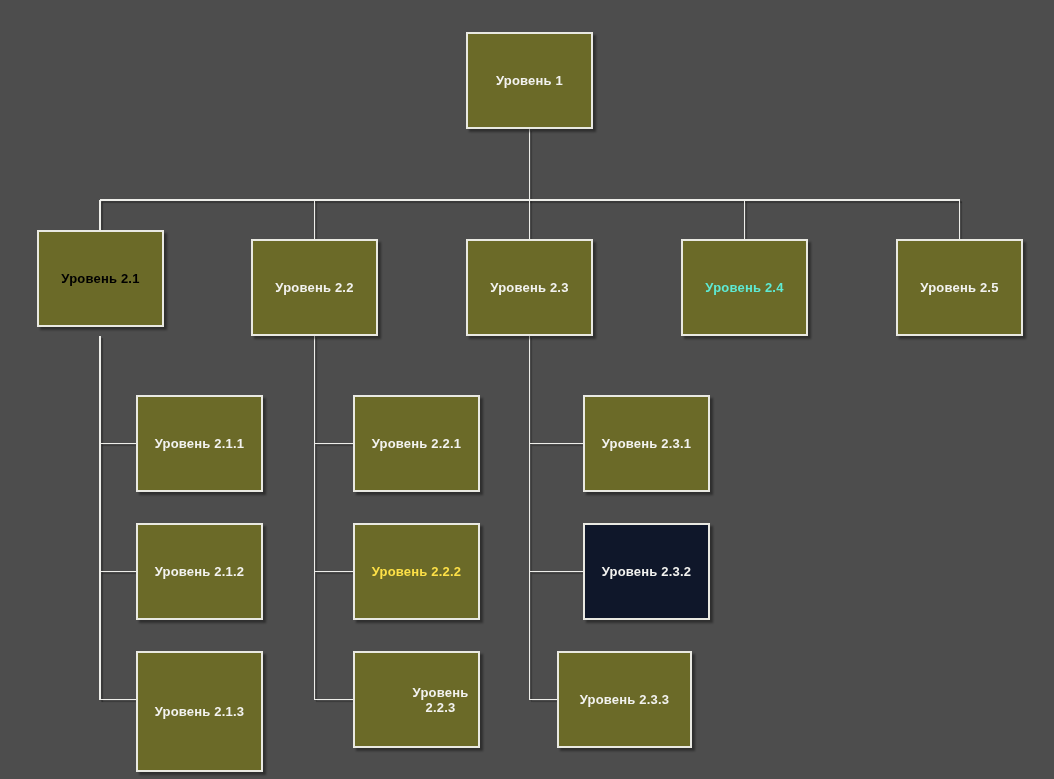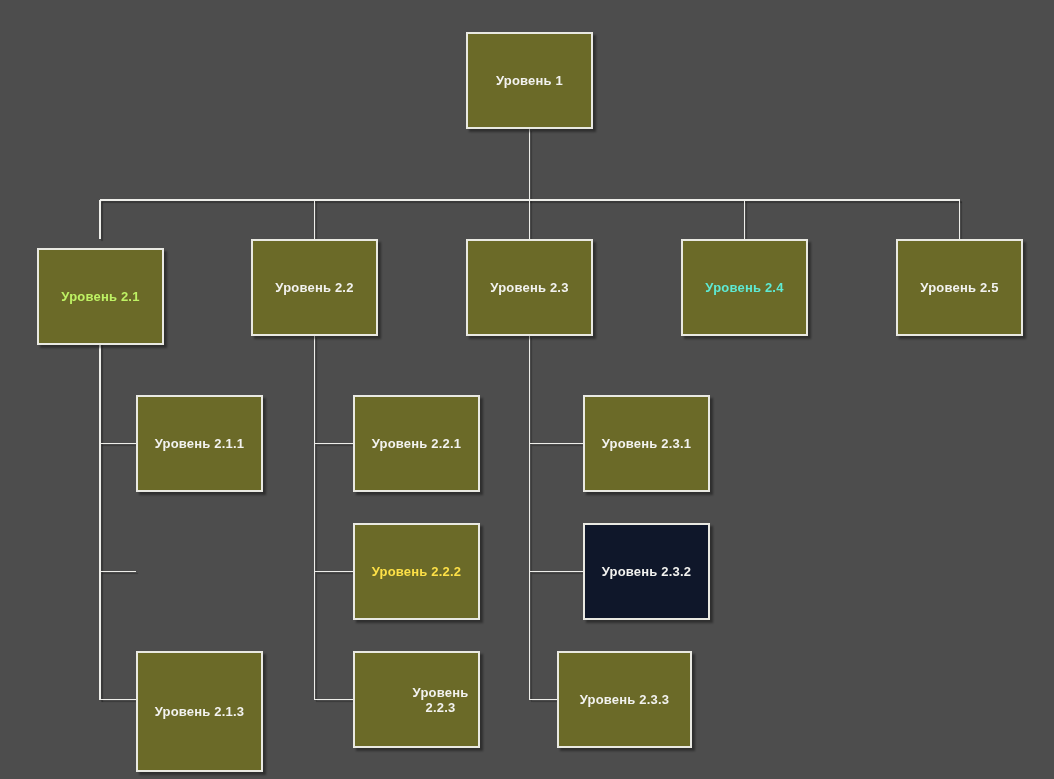--- a/index.html
+++ b/index.html
@@ -56,37 +56,40 @@
     <div class="connector" style="left: 100px; top: 698.75px; width: 36px; height: 1.5px; background: rgb(238, 238, 234);"></div>
     <div class="connector" style="left: 314.5px; top: 442.75px; width: 38.5px; height: 1.5px; background: rgb(238, 238, 234);"></div>
     <div class="connector" style="left: 314.5px; top: 570.75px; width: 38.5px; height: 1.5px; background: rgb(238, 238, 234);"></div>
     <div class="connector" style="left: 314.5px; top: 698.75px; width: 38.5px; height: 1.5px; background: rgb(238, 238, 234);"></div>
     <div class="connector" style="left: 529.5px; top: 442.75px; width: 53.5px; height: 1.5px; background: rgb(238, 238, 234);"></div>
     <div class="connector" style="left: 529.5px; top: 570.75px; width: 53.5px; height: 1.5px; background: rgb(238, 238, 234);"></div>
     <div class="connector" style="left: 529.5px; top: 698.75px; width: 53.5px; height: 1.5px; background: rgb(238, 238, 234);"></div>
     <div class="node" style="left: 466px; top: 32px; width: 127px; height: 97px; background: rgb(107, 106, 40); border-color: rgb(233, 233, 226); color: rgb(242, 242, 239);">
       <span>Уровень 1</span>
     </div>
-    <div class="node" style="left: 37px; top: 248px; width: 127px; height: 97px; background: rgb(107, 106, 40); border-color: rgb(233, 233, 226); color: #bef264;">
+    <div class="node" style="left: 37px; top: 230px; width: 127px; height: 97px; background: rgb(107, 106, 40); border-color: rgb(233, 233, 226); color: #000000;">
       <span>Уровень 2.1</span>
     </div>
     <div class="node" style="left: 251px; top: 239px; width: 127px; height: 97px; background: rgb(107, 106, 40); border-color: rgb(233, 233, 226); color: rgb(242, 242, 239);">
       <span>Уровень 2.2</span>
     </div>
     <div class="node" style="left: 466px; top: 239px; width: 127px; height: 97px; background: rgb(107, 106, 40); border-color: rgb(233, 233, 226); color: rgb(242, 242, 239);">
       <span>Уровень 2.3</span>
     </div>
     <div class="node" style="left: 681px; top: 239px; width: 127px; height: 97px; background: rgb(107, 106, 40); border-color: rgb(233, 233, 226); color: #5eead4;">
       <span>Уровень 2.4</span>
     </div>
     <div class="node" style="left: 896px; top: 239px; width: 127px; height: 97px; background: rgb(107, 106, 40); border-color: rgb(233, 233, 226); color: rgb(242, 242, 239); align-items: center;">
       <span>Уровень 2.5</span>
     </div>
     <div class="node" style="left: 136px; top: 395px; width: 127px; height: 97px; background: rgb(107, 106, 40); border-color: rgb(233, 233, 226); color: rgb(242, 242, 239);">
       <span>Уровень 2.1.1</span>
+    </div>
+    <div class="node" style="left: 136px; top: 523px; width: 127px; height: 97px; background: rgb(107, 106, 40); border-color: rgb(233, 233, 226); color: rgb(242, 242, 239);">
+      <span>Уровень 2.1.2</span>
     </div>
     <div class="node" style="left: 136px; top: 651px; width: 127px; height: 121px; background: rgb(107, 106, 40); border-color: rgb(233, 233, 226); color: rgb(242, 242, 239);">
       <span>Уровень 2.1.3</span>
     </div>
     <div class="node" style="left: 353px; top: 395px; width: 127px; height: 97px; background: rgb(107, 106, 40); border-color: rgb(233, 233, 226); color: rgb(242, 242, 239);">
       <span>Уровень 2.2.1</span>
     </div>
     <div class="node" style="left: 353px; top: 523px; width: 127px; height: 97px; background: rgb(107, 106, 40); border-color: rgb(233, 233, 226); color: #fde047;">
       <span>Уровень 2.2.2</span>
     </div>

